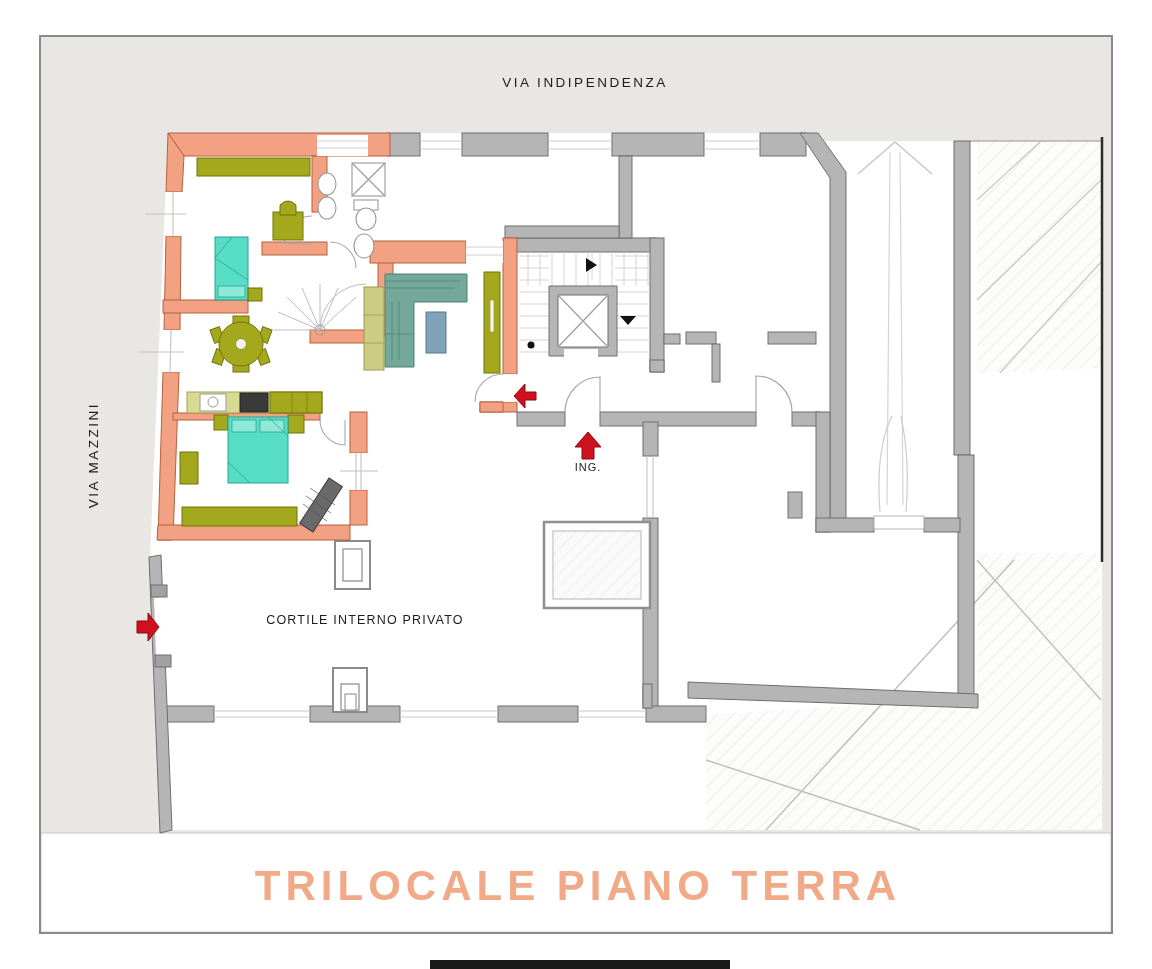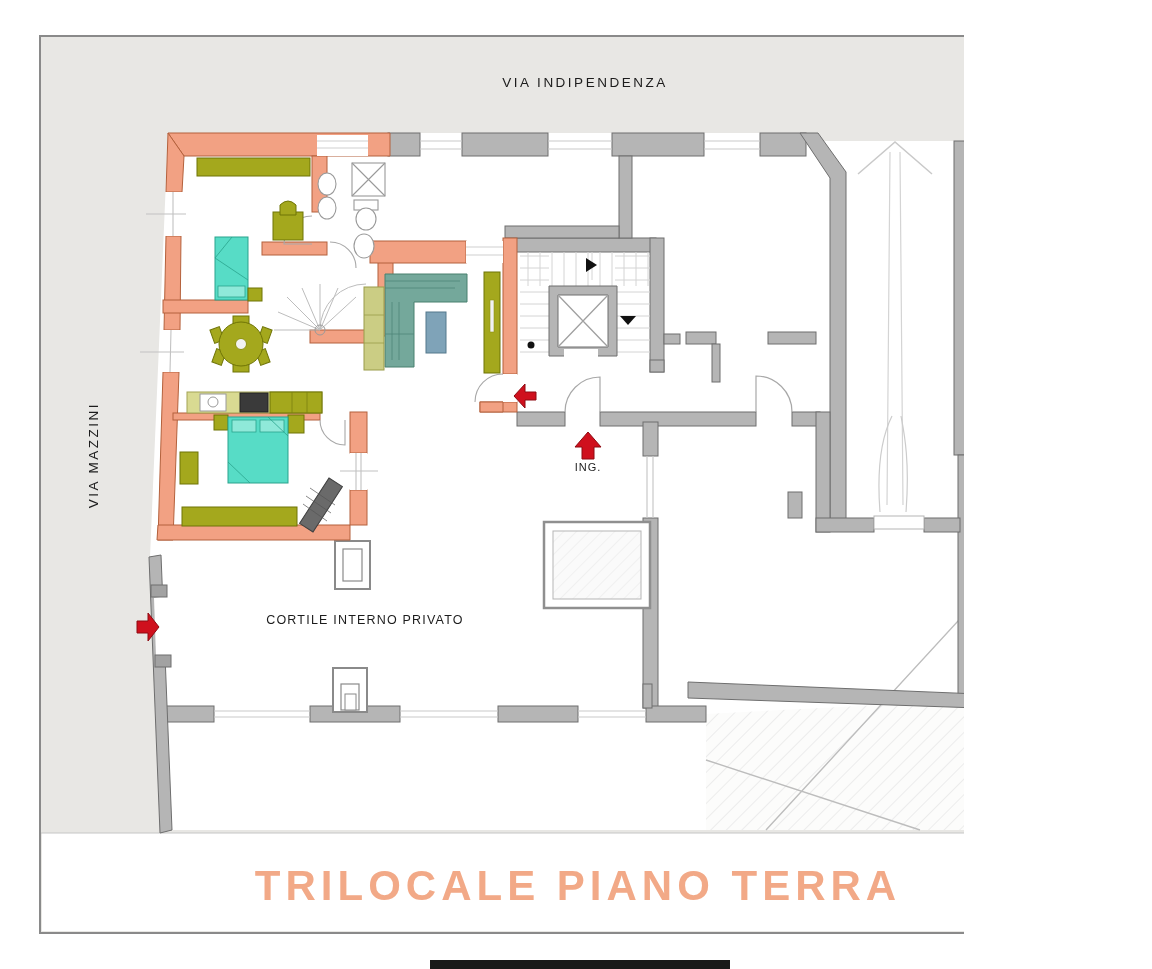--- a/index.html
+++ b/index.html
@@ -1,17 +1,17 @@
 <!DOCTYPE html>
 <html><head>
 <meta charset="utf-8">
 <style>
   html,body{margin:0;padding:0;background:#ffffff;}
   body{font-family:"Liberation Sans","DejaVu Sans",sans-serif;}
-  #stage{position:relative;width:964px;height:969px;background:#ffffff;overflow:hidden;}
+  #stage{position:relative;width:1152px;height:969px;background:#ffffff;overflow:hidden;}
   svg{display:block;}
   text{user-select:none;}
   .street-label{font-size:13.5px;letter-spacing:2.5px;fill:#1c1c1c;}
   .small-label{font-size:12.5px;letter-spacing:1.2px;fill:#1c1c1c;}
   .ing-label{font-size:11px;letter-spacing:1px;fill:#1c1c1c;}
   .plan-title{font-size:42px;letter-spacing:5px;font-weight:bold;opacity:.85;}
 </style>
 </head>
 <body>
 

